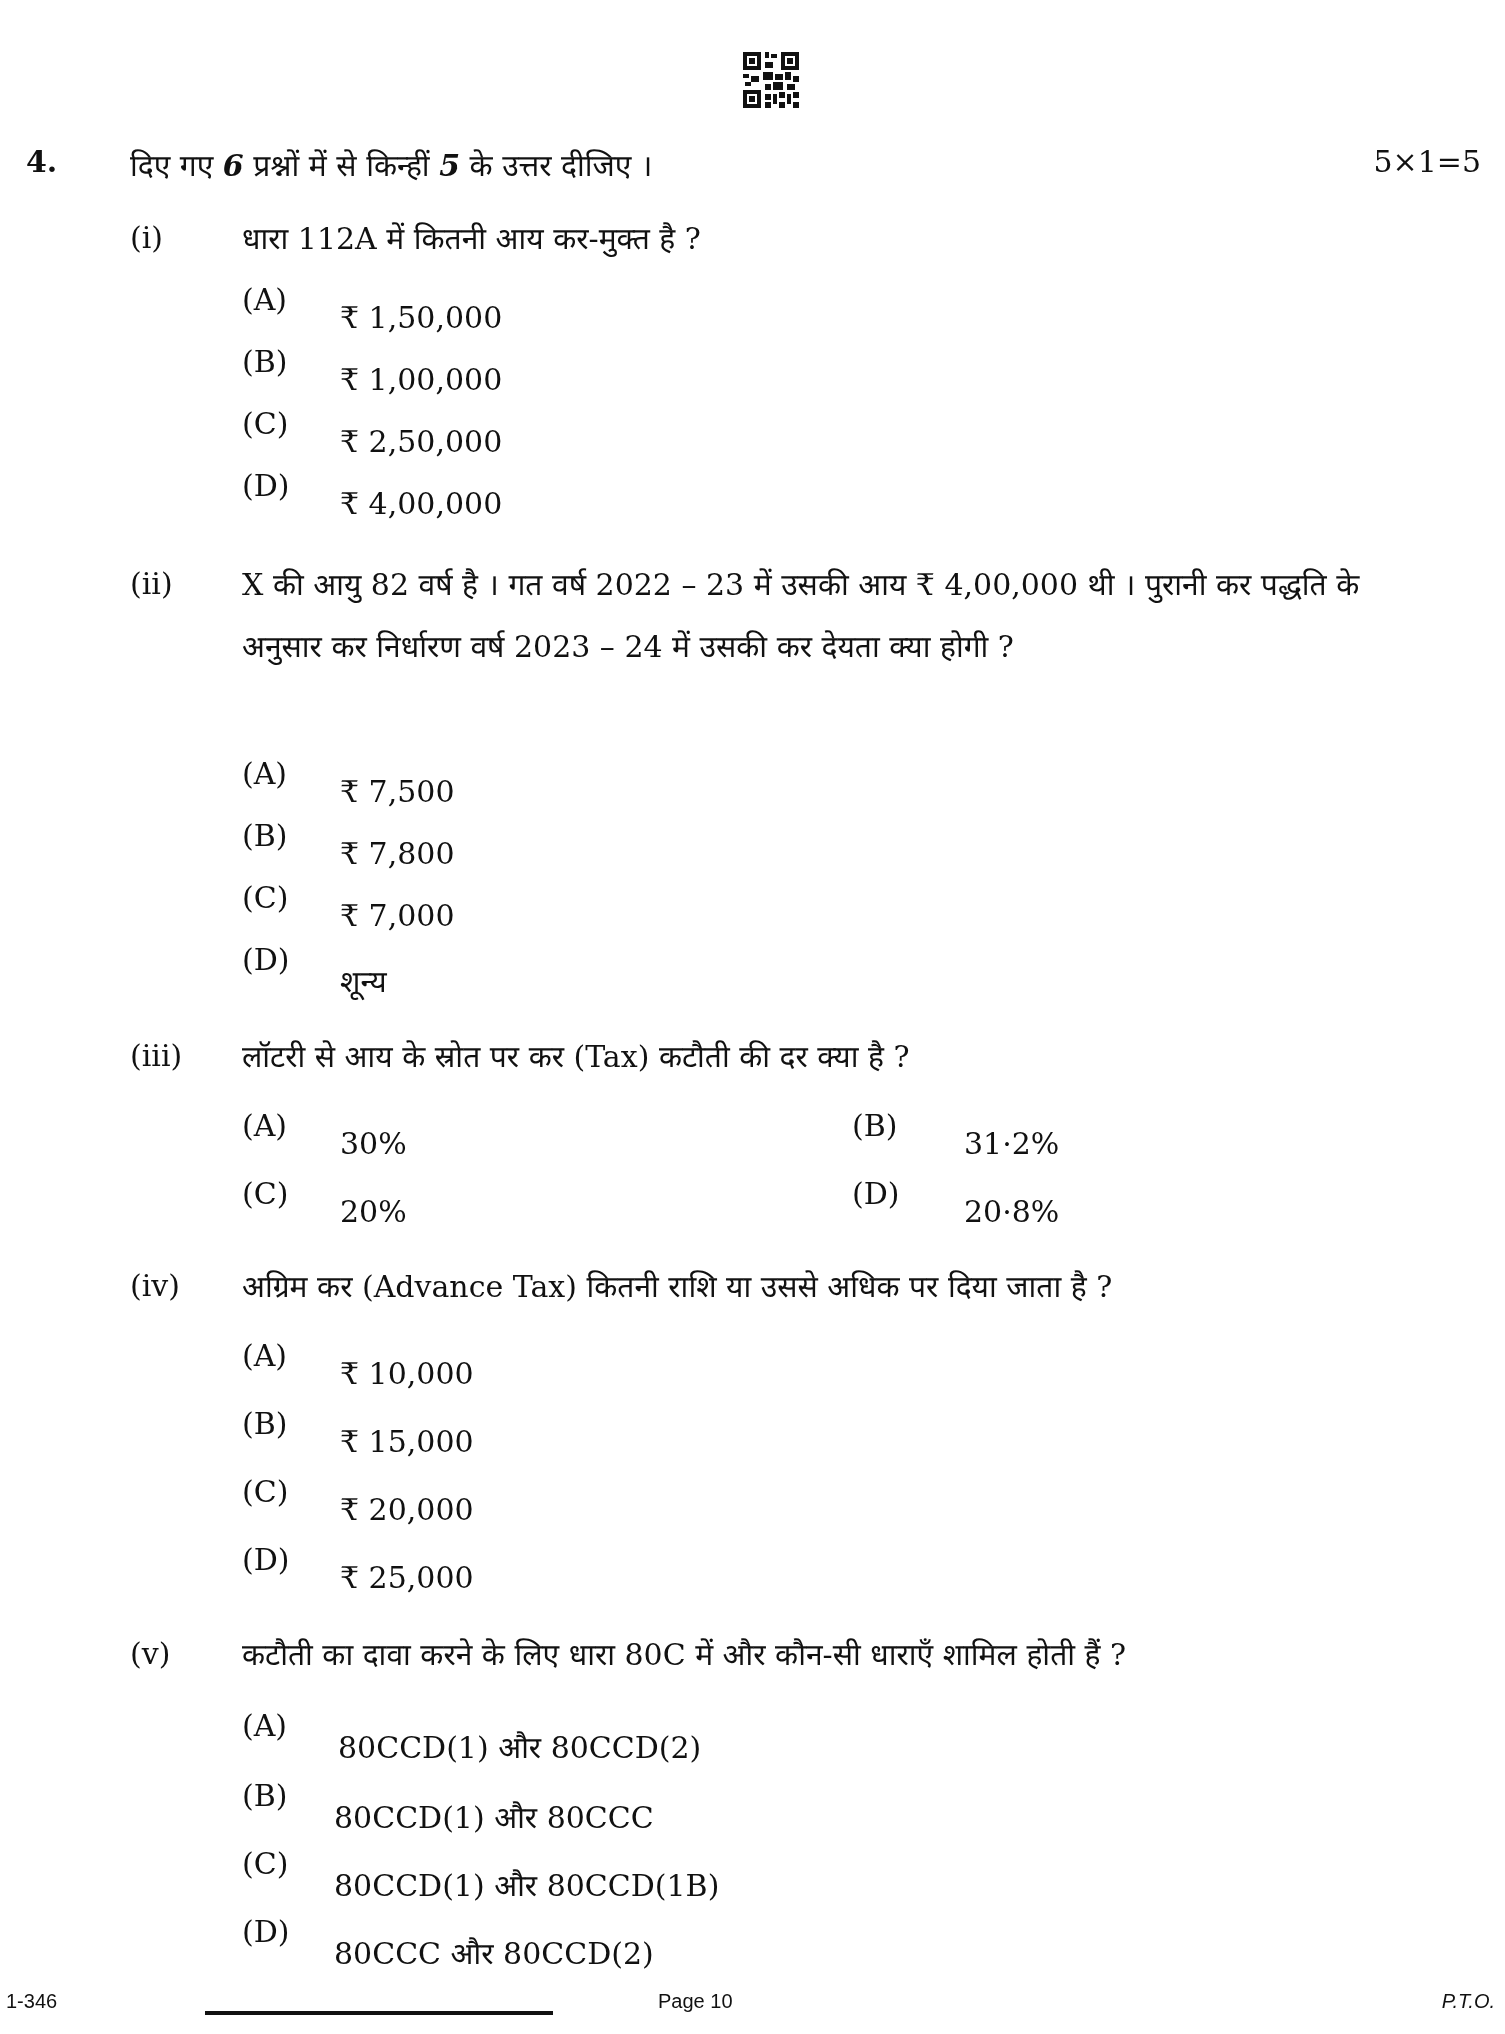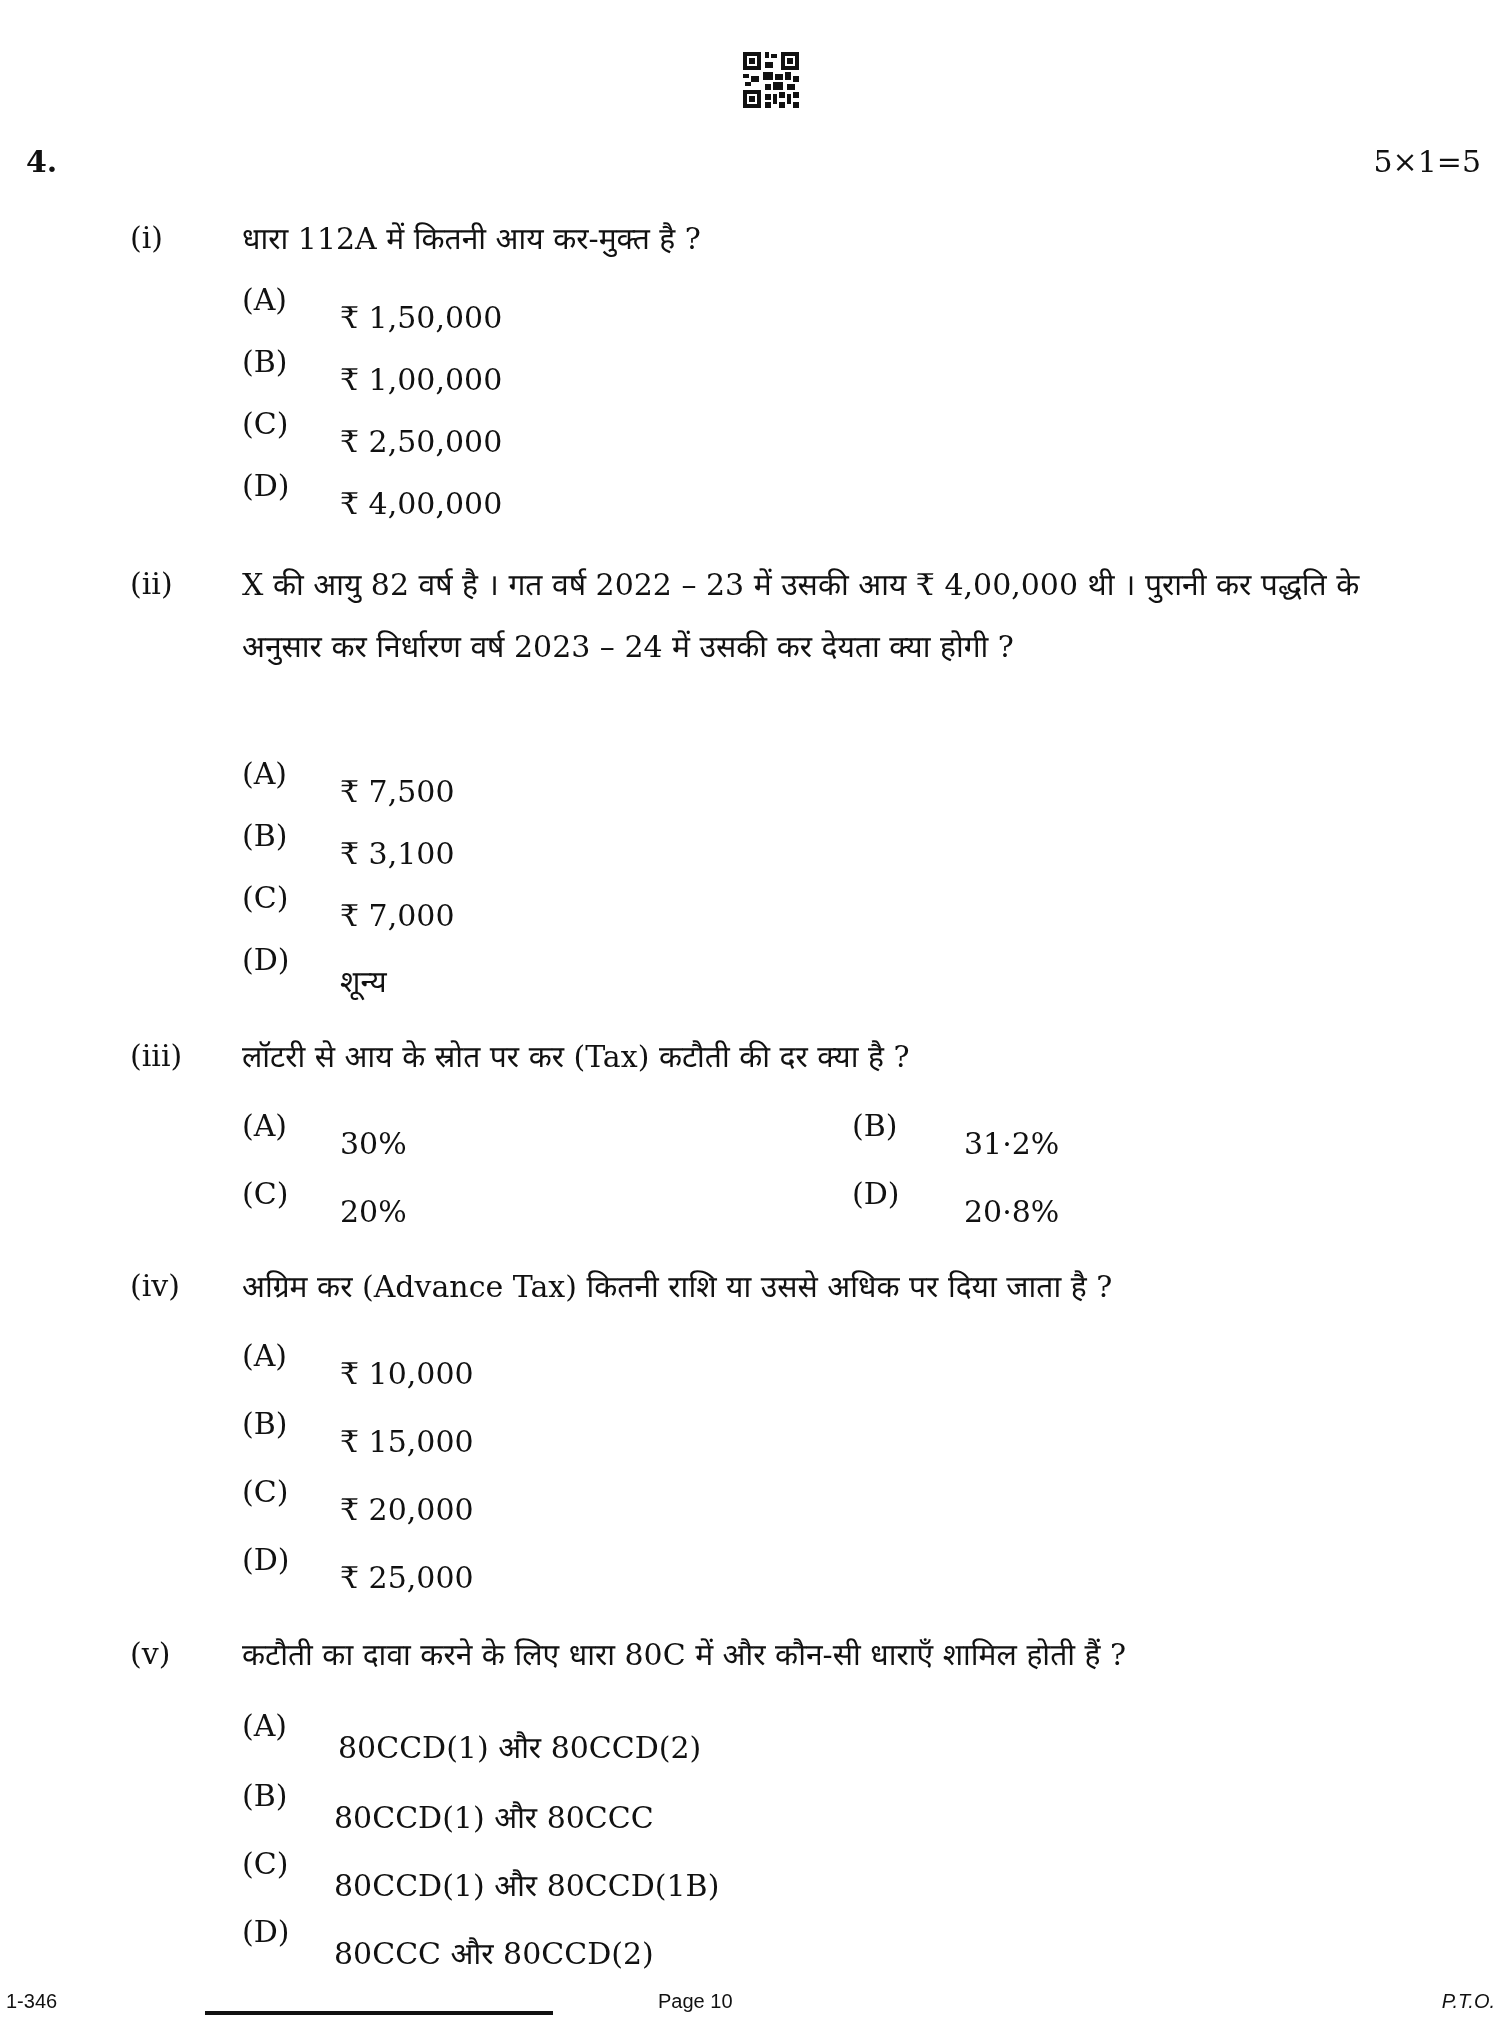--- a/index.html
+++ b/index.html
@@ -69,20 +69,21 @@
   <rect x="18" y="20" width="3" height="3" fill="#111"></rect>
     <rect x="22" y="21" width="2" height="5" fill="#111"></rect>
     <rect x="25" y="20" width="3" height="3" fill="#111"></rect>
   <rect x="11" y="25" width="3" height="3" fill="#111"></rect>
     <rect x="18" y="25" width="3" height="3" fill="#111"></rect>
     <rect x="25" y="25" width="3" height="3" fill="#111"></rect>
 </svg>
 
 <div class="q-head">
   <span class="q-num">4.</span>
+  <span class="q-instr"><span>दिए गए </span><b>6</b><span> प्रश्नों में से किन्हीं </span><b>5</b><span> के उत्तर दीजिए ।</span></span>
   <span class="q-marks">5×1=5</span>
 </div>
 
 <div class="sub" style="top:220px;">
   <span class="sub-label">(i)</span>
   <span class="sub-text">धारा 112A में कितनी आय कर-मुक्त है ?</span>
 </div>
 <div class="opt" style="left:242px;top:282px;">
     <span class="opt-label">(A)</span>
     <span class="opt-val">₹ 1,50,000</span>
@@ -103,21 +104,21 @@
 <div class="sub" style="top:566px;">
   <span class="sub-label">(ii)</span>
   <span class="sub-text" style="width:1200px;">X की आयु 82 वर्ष है । गत वर्ष 2022 – 23 में उसकी आय ₹ 4,00,000 थी । पुरानी कर पद्धति के अनुसार कर निर्धारण वर्ष 2023 – 24 में उसकी कर देयता क्या होगी ?</span>
 </div>
 <div class="opt" style="left:242px;top:756px;">
     <span class="opt-label">(A)</span>
     <span class="opt-val">₹ 7,500</span>
   </div>
 <div class="opt" style="left:242px;top:818px;">
     <span class="opt-label">(B)</span>
-    <span class="opt-val">₹ 3,100</span>
+    <span class="opt-val">₹ 7,800</span>
   </div>
 <div class="opt" style="left:242px;top:880px;">
     <span class="opt-label">(C)</span>
     <span class="opt-val">₹ 7,000</span>
   </div>
 <div class="opt" style="left:242px;top:942px;">
     <span class="opt-label">(D)</span>
     <span class="opt-val">शून्य</span>
   </div>
 

